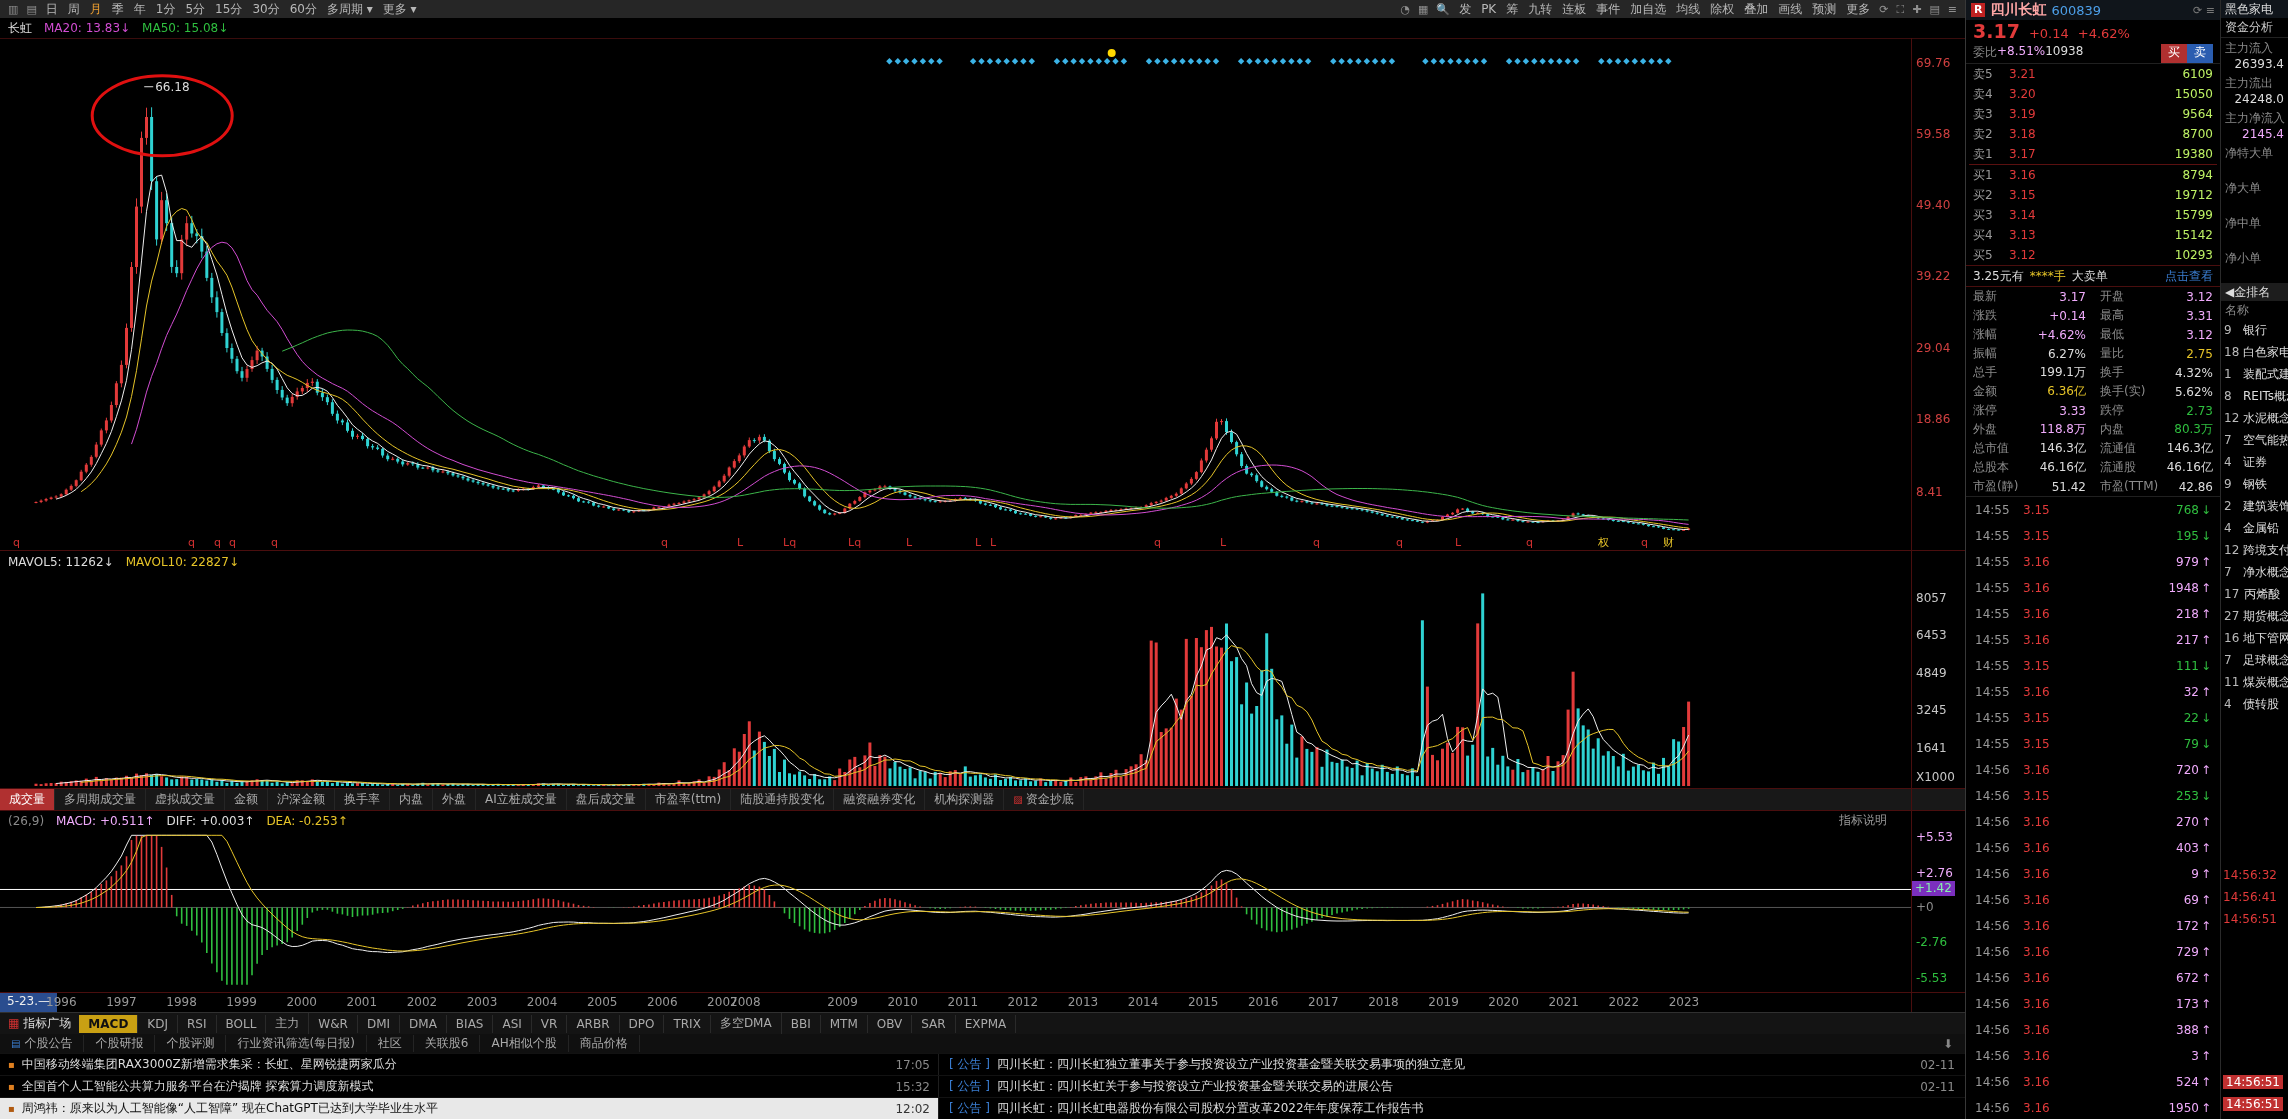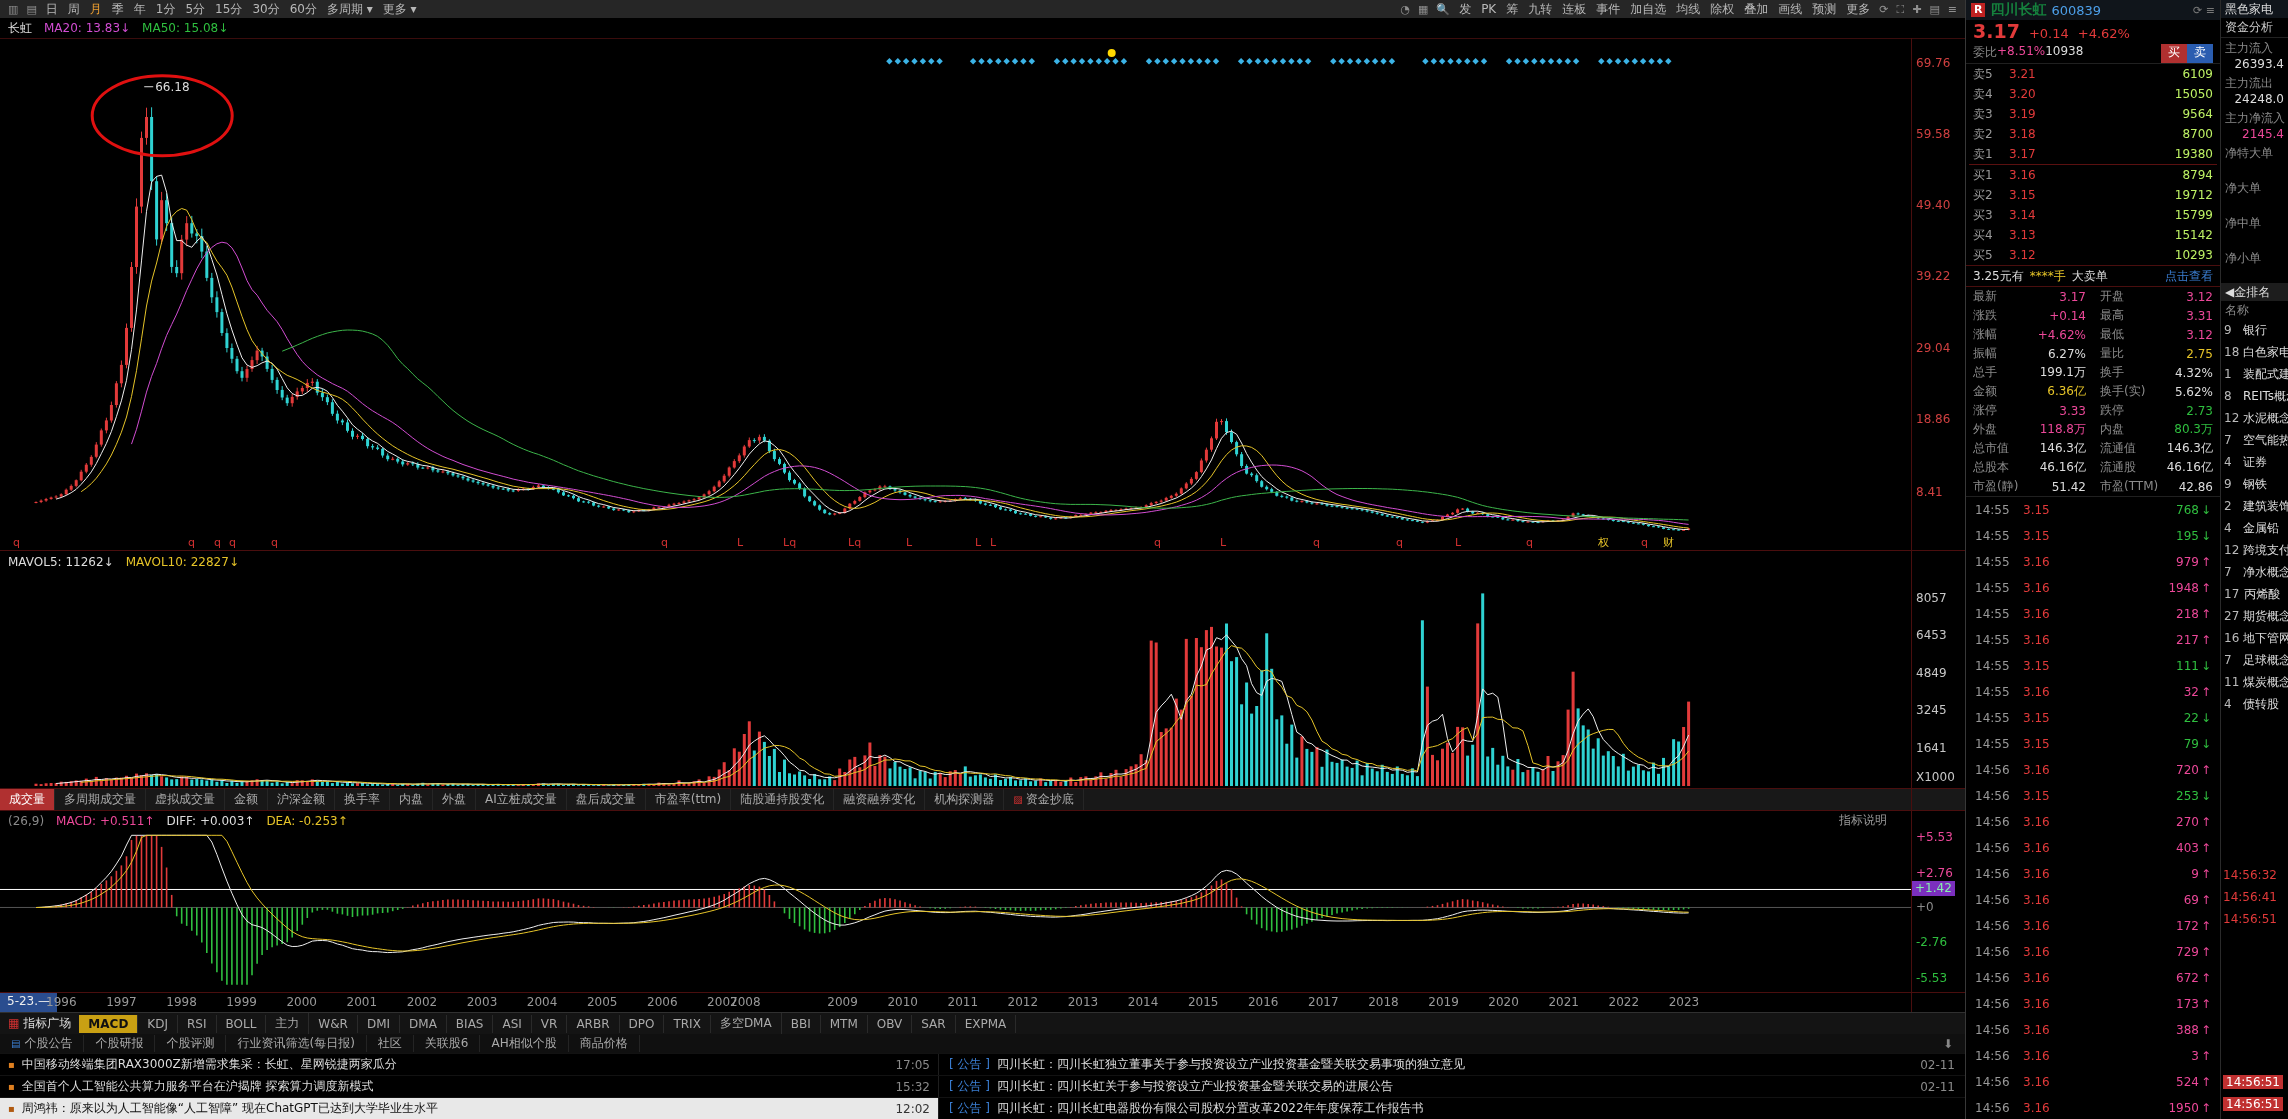--- a/index.html
+++ b/index.html
@@ -11,21 +11,21 @@
 
 .toolbar{height:18px;background:#262626;display:flex;align-items:center;padding:0 4px;white-space:nowrap;color:#b8b8b8;font-size:12px}
 .titem{padding:0 5px;cursor:default}
 .titem.active{color:#f0a030}
 .tico{color:#8f8f8f;padding:0 4px;font-size:11px}
 .tsp{flex:1}
 
 .kinfo{height:20px;display:flex;align-items:center;gap:12px;padding:0 8px;font-size:12px}
 .vinfo,.minfo{height:22px;display:flex;align-items:center;gap:12px;padding:0 8px;border-top:1px solid #4a0e0e;font-size:12px}
 .minfo{height:20px}
-.c-w{color:#ddd}.c-r{color:#ec4899}.c-g{color:#2fbf3f}.c-y{color:#e6c428}.c-p{color:#d24dd2}.c-gray{color:#8a8a8a}
+.c-w{color:#ddd}.c-r{color:#f0abfc}.c-g{color:#2fbf3f}.c-y{color:#e6c428}.c-p{color:#d24dd2}.c-gray{color:#8a8a8a}
 .mhelp{margin-left:auto;color:#999;padding-right:70px}
 
 .pane{position:relative;background:#000;overflow:visible}
 .pane-main{height:512px;border-top:1px solid #3a0c0c}
 .pane-vol{height:216px}
 .pane-macd{height:162px}
 .pane svg{position:absolute;left:0;top:0}
 .pricelbl{position:absolute;left:1916px;width:48px;font-size:12px;color:#d04040;line-height:14px}
 .vollbl{position:absolute;left:1916px;width:48px;font-size:12px;color:#c8c8c8;line-height:14px}
 .mlbl{position:absolute;left:1916px;width:48px;font-size:12px;line-height:14px}
@@ -61,21 +61,21 @@
 .ntag{color:#3b7fd4;white-space:nowrap}
 .ntext{overflow:hidden;text-overflow:ellipsis;white-space:nowrap;color:#ddd}
 .ntime{margin-left:auto;color:#8a8a8a;white-space:nowrap}
 .nleft.hl{background:#e8e8e8}
 .nleft.hl .ntext{color:#111}.nleft.hl .ntime{color:#333}.nleft.hl .nicon{color:#b05a10}
 
 .right{width:323px;height:100%;display:flex;background:#000;border-left:1px solid #383838}
 .colA{width:255px;display:flex;flex-direction:column;border-right:1px solid #2a2a2a;overflow:hidden}
 .qhead{height:20px;display:flex;align-items:center;gap:5px;padding:0 5px;background:#10151b}
 .rlogo{background:#c02222;color:#fff;font-weight:bold;padding:0 3px;font-size:11px;line-height:14px}
-.qname{color:#15803d;font-weight:bold;font-size:14px;white-space:nowrap}
+.qname{color:#fca5a5;font-weight:bold;font-size:14px;white-space:nowrap}
 .qcode{color:#4d9fe8;font-size:13px}
 .qicos{margin-left:auto;color:#777;font-size:11px}
 .qprice{height:24px;display:flex;align-items:baseline;gap:9px;padding:0 7px}
 .qbig{color:#e23a3a;font-size:19px;font-weight:bold}
 .qchg,.qpct{color:#e23a3a;font-size:13px}
 .qweibi{height:20px;display:flex;padding:0 7px;border-bottom:1px solid #202020;font-size:12px}
 .btnbuy{background:#b03030;color:#fff;padding:0 7px;line-height:16px;margin-left:auto}
 .btnsell{background:#2a5db0;color:#fff;padding:0 7px;line-height:16px}
 .brow{height:20px;display:flex;align-items:center;padding:0 7px}
 .bl{width:36px;color:#999}.bp{width:66px;color:#e23a3a}.bv{flex:1;text-align:right;color:#bef264}

